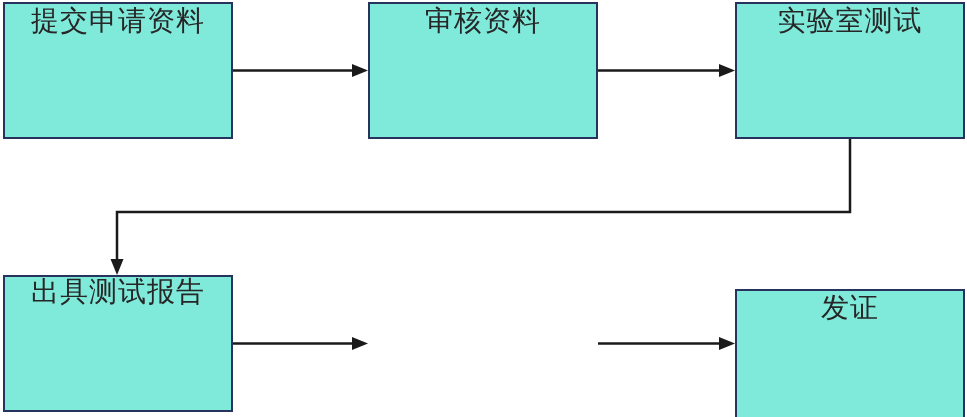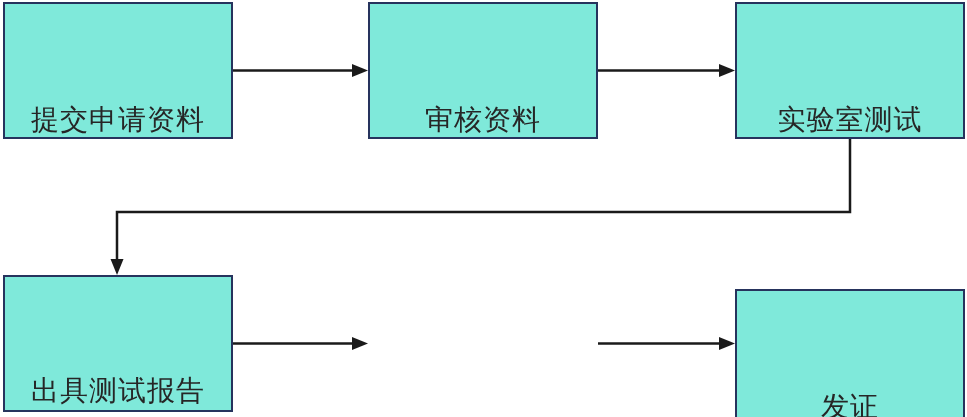--- a/index.html
+++ b/index.html
@@ -22,21 +22,21 @@
     background:var(--background);
     overflow:hidden;
   }
   .node{
     position:absolute;
     width:230px;
     height:137px;
     background:var(--node-fill);
     border:2px solid var(--node-border);
     display:flex;
-    align-items:flex-end;
+    align-items:flex-start;
     justify-content:center;
     text-align:center;
     font-size:28px;
     line-height:1.2;
     color:var(--text-color);
     letter-spacing:1px;
   }
   .n1{left:3px;top:2px;}
   .n2{left:368px;top:2px;}
   .n3{left:735px;top:2px;}

